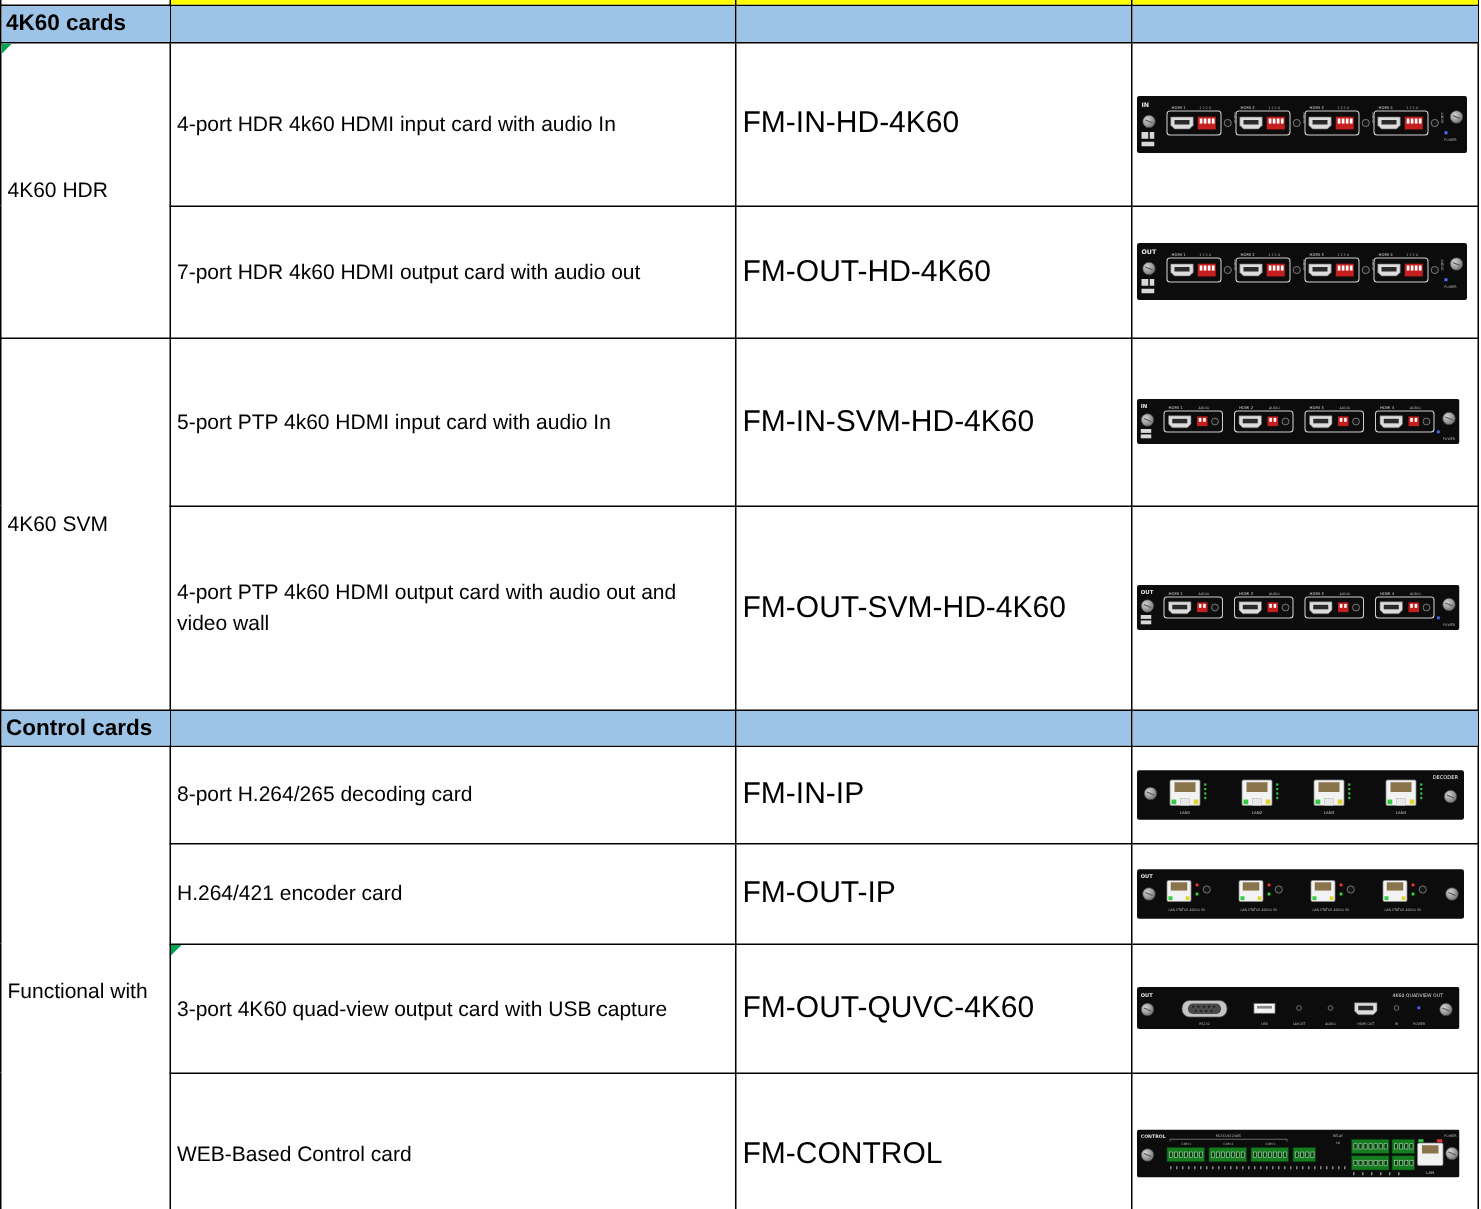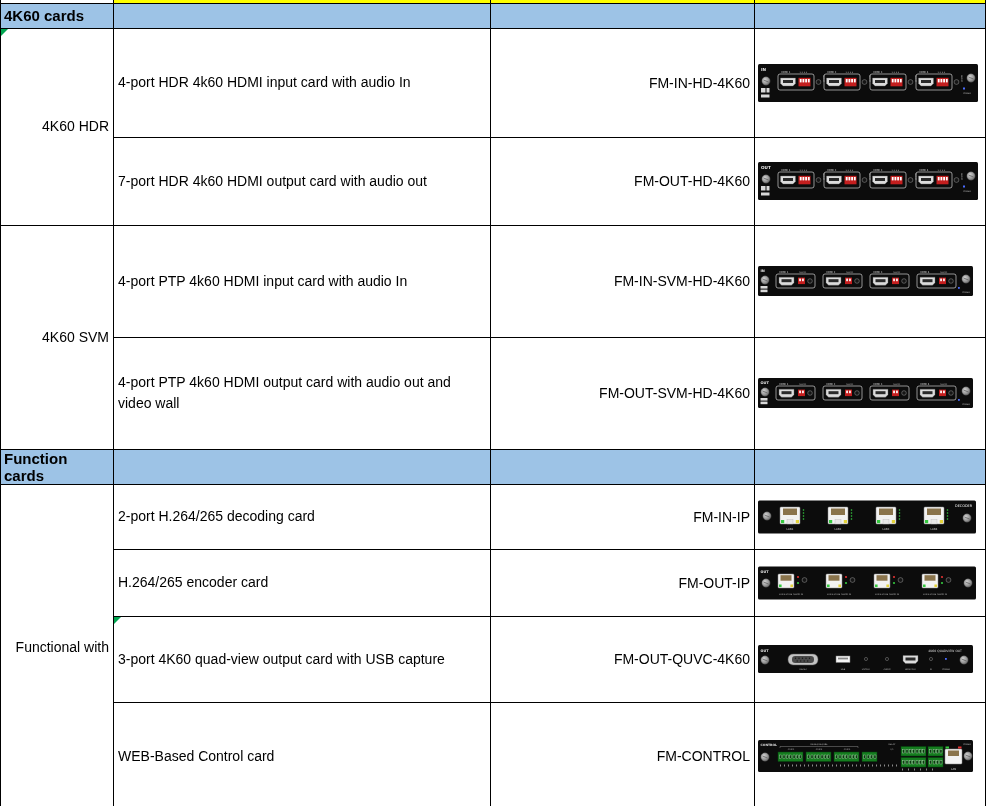--- a/index.html
+++ b/index.html
@@ -2,23 +2,23 @@
 <html><head>
 <meta charset="utf-8">
 <style>
   html,body{margin:0;padding:0;background:#fff;width:987px;height:806px;overflow:hidden;
     font-family:"Liberation Sans",sans-serif;color:#000;}
   table.sheet{border-collapse:collapse;table-layout:fixed;width:985px;position:absolute;left:0;top:0;}
   td{border:1px solid #000;padding:0;overflow:hidden;vertical-align:middle;position:relative;}
   tr.sliver td{border-top:none;line-height:0;}
   td.hl{background:#FFFF00;}
   td.hdr{background:#9DC3E6;font-weight:bold;font-size:15px;padding:0 3px;margin-left:21px;}
-  td.cat{text-align:right;font-size:14px;line-height:1.35;padding:0 4px;}
+  td.cat{text-align:left;font-size:14px;line-height:1.35;padding:0 4px;}
   td.desc{font-size:14px;line-height:1.5;padding:4px 4px;}
-  td.model{font-size:14px;padding:12px 4px;text-align:right;}
+  td.model{font-size:20px;padding:12px 4px;}
   td.imgc{padding:0;}
   td.imgc svg{display:block;margin-left:3px;}
   .corner::before{content:"";position:absolute;left:0;top:0;width:0;height:0;
     border-top:7px solid #00A550;border-right:7px solid transparent;z-index:2;}
   
   .tb{font:bold 4.2px "DejaVu Sans",sans-serif;fill:#e8e8e8;}
   .tm{font:3.4px "DejaVu Sans",sans-serif;fill:#e0e0e0;}
   .ts{font:2.6px "DejaVu Sans",sans-serif;fill:#cccccc;}
   .tx{font:2.2px "DejaVu Sans",sans-serif;fill:#b5b5b5;}
   .tae{text-anchor:end;}.tam{text-anchor:middle;}
@@ -193,21 +193,21 @@
         <text transform="translate(202.5,11) rotate(90)" class="tx">AUDIO</text>
         <rect x="205" y="23.5" width="2" height="2" fill="#4A6CFF"></rect>
         <text x="213" y="30" class="tx tae">POWER</text>
         <use href="#dScrew" x="213" y="14"></use>
       </svg>
     </td>
   </tr>
 
   <tr style="height:112px">
     <td class="cat" rowspan="2"><span>4K60 SVM</span></td>
-    <td class="desc"><span>4-port PTP 4k60 HDMI input card with audio In</span></td>
+    <td class="desc"><span>5-port PTP 4k60 HDMI input card with audio In</span></td>
     <td class="model"><span>FM-IN-SVM-HD-4K60</span></td>
     <td class="imgc">
       <svg width="215" height="30" viewBox="0 0 215 30">
         <rect width="215" height="30" rx="1.5" fill="#0C0C0C"></rect>
         <text x="2.5" y="6" class="tb" style="font-size:3.6px">IN</text>
         <use href="#dScrew" x="7" y="14"></use>
         <g fill="#d8d8d8">
               <rect x="2.5" y="20" width="7" height="2.6"></rect>
               <rect x="2.5" y="23.6" width="7" height="2.6"></rect>
             </g>
@@ -223,21 +223,21 @@
         <text x="88" y="6.6" class="tx">AUDIO</text>
         <text x="135" y="6.6" class="tx">AUDIO</text>
         <text x="182" y="6.6" class="tx">AUDIO</text>
         <rect x="200" y="21" width="1.8" height="1.8" fill="#4A6CFF"></rect>
         <text x="212" y="27" class="tx tae">POWER</text>
         <use href="#dScrew" x="208" y="13"></use>
       </svg>
     </td>
   </tr>
 
-  <tr style="height:112px">
+  <tr style="height:136px">
     <td class="desc"><span>4-port PTP 4k60 HDMI output card with audio out and video wall</span></td>
     <td class="model"><span>FM-OUT-SVM-HD-4K60</span></td>
     <td class="imgc">
       <svg width="215" height="30" viewBox="0 0 215 30">
         <rect width="215" height="30" rx="1.5" fill="#0C0C0C"></rect>
         <text x="2.5" y="6" class="tb" style="font-size:3.6px">OUT</text>
         <use href="#dScrew" x="7" y="14"></use>
         <g fill="#d8d8d8">
               <rect x="2.5" y="20" width="7" height="2.6"></rect>
               <rect x="2.5" y="23.6" width="7" height="2.6"></rect>
@@ -255,29 +255,29 @@
         <text x="135" y="6.6" class="tx">AUDIO</text>
         <text x="182" y="6.6" class="tx">AUDIO</text>
         <rect x="200" y="21" width="1.8" height="1.8" fill="#4A6CFF"></rect>
         <text x="212" y="27" class="tx tae">POWER</text>
         <use href="#dScrew" x="208" y="13"></use>
       </svg>
     </td>
   </tr>
 
   <tr style="height:24px">
-    <td class="hdr"><span>Function cards</span></td>
+    <td class="hdr"><span>Control cards</span></td>
     <td class="hdr"></td>
     <td class="hdr"></td>
     <td class="hdr"></td>
   </tr>
 
   <tr style="height:65px">
     <td class="cat" rowspan="4"><span>Functional with</span></td>
-    <td class="desc"><span>2-port H.264/265 decoding card</span></td>
+    <td class="desc"><span>8-port H.264/265 decoding card</span></td>
     <td class="model"><span>FM-IN-IP</span></td>
     <td class="imgc">
       <svg width="218" height="34" viewBox="0 0 218 34">
         <rect width="218" height="33" y="0.5" rx="1.5" fill="#0C0C0C"></rect>
         <use href="#dScrew" x="9" y="16"></use>
         <text x="214" y="6.5" class="tm tae" style="fill:#fff">DECODER</text>
         <use href="#dRj45" x="22" y="7"></use>
             <use href="#dRj45" x="70" y="7"></use>
             <use href="#dRj45" x="118" y="7"></use>
             <use href="#dRj45" x="166" y="7"></use>
@@ -302,21 +302,21 @@
         <text x="32" y="29.5" class="ts tam">LAN1</text>
         <text x="80" y="29.5" class="ts tam">LAN2</text>
         <text x="128" y="29.5" class="ts tam">LAN3</text>
         <text x="176" y="29.5" class="ts tam">LAN4</text>
         <use href="#dScrew" x="209" y="18"></use>
       </svg>
     </td>
   </tr>
 
   <tr style="height:67px">
-    <td class="desc"><span>H.264/265 encoder card</span></td>
+    <td class="desc"><span>H.264/421 encoder card</span></td>
     <td class="model"><span>FM-OUT-IP</span></td>
     <td class="imgc">
       <svg width="218" height="34" viewBox="0 0 218 34">
         <rect width="218" height="33" y="0.5" rx="1.5" fill="#0C0C0C"></rect>
         <text x="2.5" y="6.5" class="tb" style="font-size:3.4px">OUT</text>
         <use href="#dScrew" x="8" y="17"></use>
         <g>
           <use href="#dRj45s" x="20" y="8"></use>
               <use href="#dRj45s" x="68" y="8"></use>
               <use href="#dRj45s" x="116" y="8"></use>

